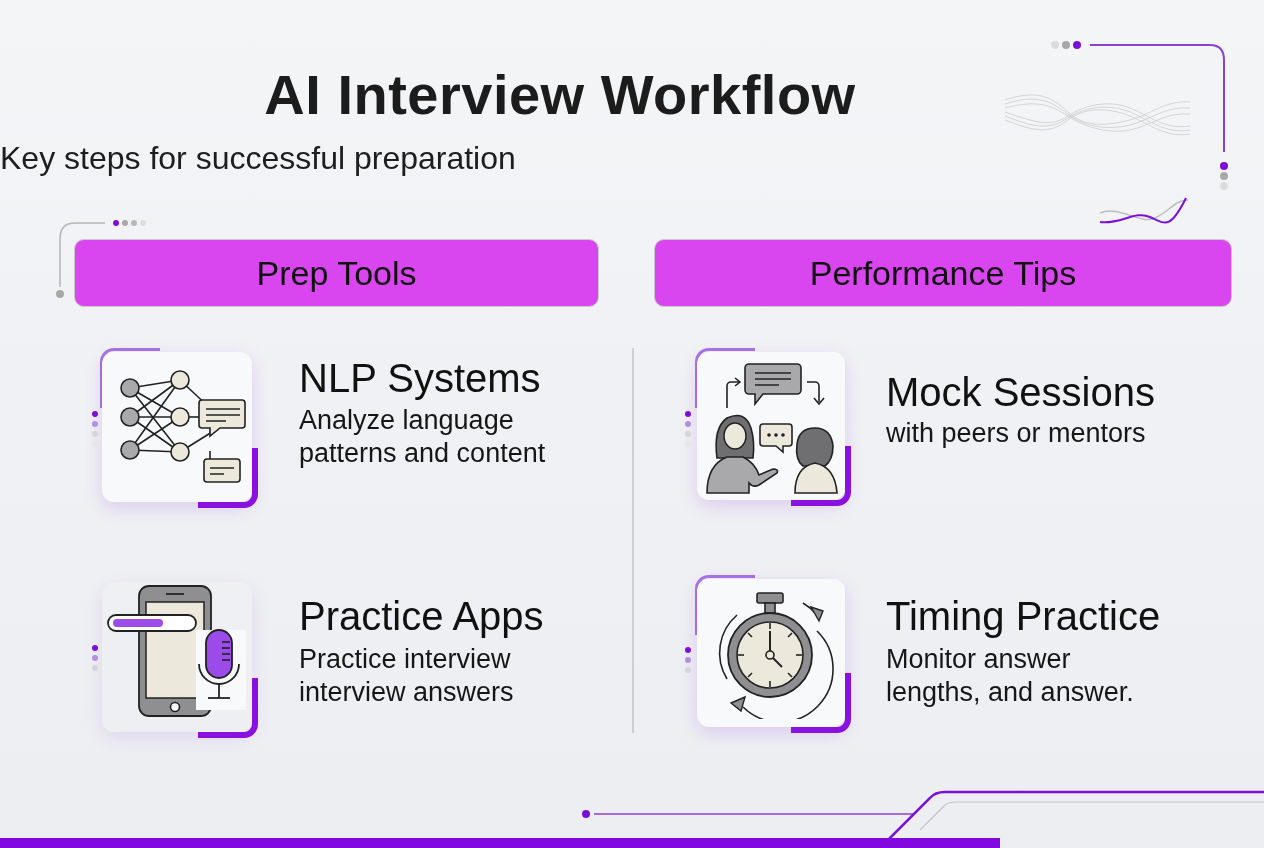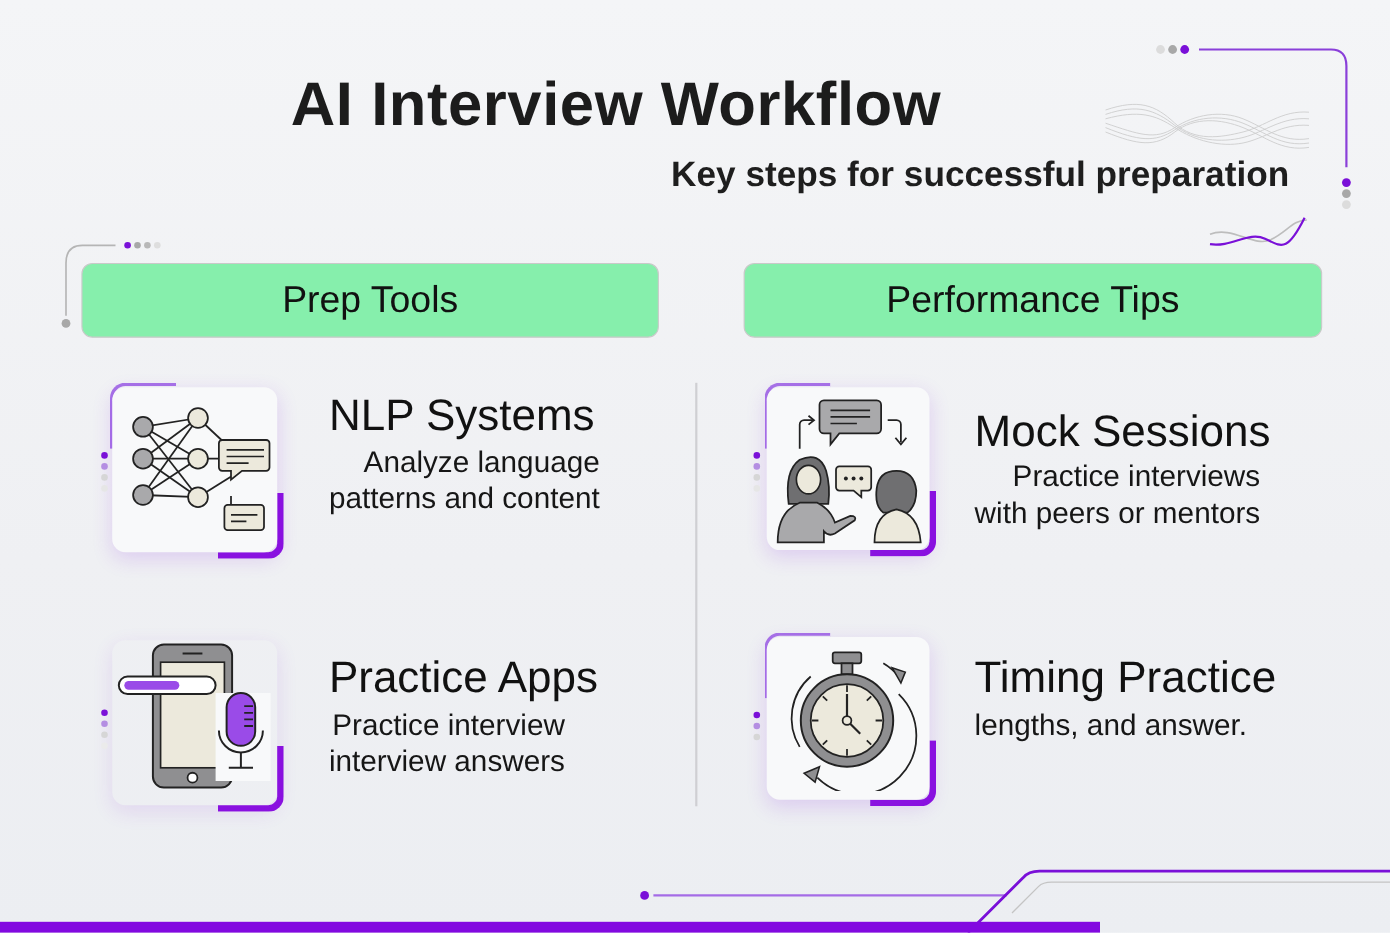--- a/index.html
+++ b/index.html
@@ -9,42 +9,42 @@
     font-family: "Liberation Sans", "DejaVu Sans", sans-serif;
     color: #151515;
     position: relative;
   }
   .abs { position: absolute; }
   .title {
     left: 0; width: 1120px; top: 62px; text-align: center;
     font-size: 56px; font-weight: 700; letter-spacing: 0.5px; color: #1c1c1c;
   }
   .subtitle {
-    left: 0; width: 1172px; top: 140px; text-align: right;
-    font-size: 32px; font-weight: 700; color: #1e1e1e;
+    left: 0; width: 1172px; top: 140px; text-align: left;
+    font-size: 32px; font-weight: 400; color: #1e1e1e;
   }
   .section-header {
-    height: 68px; background: #86efac; border: 1.5px solid #c9c9c9;
+    height: 68px; background: #d946ef; border: 1.5px solid #c9c9c9;
     border-radius: 10px; display: flex; align-items: center; justify-content: center;
     font-size: 34px; font-weight: 500; color: #111;
   }
   .card {
     width: 150px; height: 150px; background: #f8f9fa; border-radius: 12px;
     box-shadow: 0 6px 18px rgba(138, 43, 226, 0.18);
   }
   .card-accent-tl {
     width: 60px; height: 60px; border-top: 3px solid #9b5de5; border-left: 3px solid #9b5de5;
     border-top-left-radius: 14px; opacity: 0.85;
   }
   .card-accent-br {
     width: 60px; height: 60px; border-bottom: 6px solid #8a10e0; border-right: 6px solid #8a10e0;
     border-bottom-right-radius: 14px;
   }
   .item-title { font-size: 40px; font-weight: 500; color: #111; }
-  .item-desc { font-size: 27px; line-height: 33px; color: #161616; text-align: right; }
+  .item-desc { font-size: 27px; line-height: 33px; color: #161616; }
   .dot { width: 6px; height: 6px; border-radius: 50%; }
   .divider { left: 632px; top: 348px; width: 1.5px; height: 385px; background: #cfcfd3; }
   .bottom-bar { left: 0; top: 838px; width: 1000px; height: 10px; background: #8208e0; }
 </style>
 </head>
 <body>
 
 <svg class="abs" style="left:990px;top:30px" width="274" height="210" viewBox="0 0 274 210">
   <circle cx="65" cy="15" r="4" fill="#dcdcdc"></circle>
   <circle cx="76" cy="15" r="4" fill="#a8a8a8"></circle>
@@ -71,21 +71,21 @@
 <svg class="abs" style="left:50px;top:215px" width="100" height="90" viewBox="0 0 100 90">
   <path d="M55 8 H25 Q10 8 10 24 V72" stroke="#b5b5b5" stroke-width="1.5" fill="none"></path>
   <circle cx="10" cy="79" r="4" fill="#a8a8a8"></circle>
   <circle cx="66" cy="8" r="3" fill="#7a10d8"></circle>
   <circle cx="75" cy="8" r="3" fill="#a8a8a8"></circle>
   <circle cx="84" cy="8" r="3" fill="#b8b8b8"></circle>
   <circle cx="93" cy="8" r="3" fill="#dedede"></circle>
 </svg>
 
 <div class="abs section-header" style="left:74px;top:239px;width:525px">Prep Tools</div>
-<div class="abs section-header" style="left:676px;top:239px;width:526px">Performance Tips</div>
+<div class="abs section-header" style="left:654px;top:239px;width:578px">Performance Tips</div>
 
 <div class="abs divider"></div>
 
 <div class="abs" style="left:98px;top:348px">
   <div class="abs card-accent-tl" style="left:2px;top:0"></div>
   <div class="abs card-accent-br" style="left:100px;top:100px"></div>
   <div class="abs card" style="left:4px;top:4px"></div>
   <svg class="abs" style="left:14px;top:14px" width="140" height="130" viewBox="0 0 140 130">
     <g stroke="#222" stroke-width="1.6">
       <line x1="18" y1="26" x2="68" y2="18"></line>
@@ -182,21 +182,20 @@
     <path d="M104 108 q-8 -6 -6 -22 q2 -16 18 -16 q16 0 18 18 q0 14 -8 20 z" fill="#6f6f71" stroke="#222" stroke-width="1.6"></path>
     <path d="M96 135 q0 -26 20 -30 q20 4 22 30 z" fill="#ece9dc" stroke="#222" stroke-width="1.6"></path>
   </svg>
   <div class="abs dot" style="left:-8px;top:63px;background:#7a10d8"></div>
   <div class="abs dot" style="left:-8px;top:73px;background:#b48ee2"></div>
   <div class="abs dot" style="left:-8px;top:83px;background:#d6d6d6"></div>
   <div class="abs dot" style="left:-8px;top:93px;background:#e6e6e6"></div>
 </div>
 <div class="abs item-title" style="left:886px;top:370px">Mock Sessions</div>
 <div class="abs item-desc" style="left:886px;top:417px">
-  <div>Practice interviews</div>
   <div>with peers or mentors</div>
 </div>
 
 <div class="abs" style="left:693px;top:575px">
   <div class="abs card-accent-tl" style="left:2px;top:0"></div>
   <div class="abs card-accent-br" style="left:98px;top:98px"></div>
   <div class="abs card" style="left:4px;top:4px;width:148px;height:148px"></div>
   <svg class="abs" style="left:14px;top:14px" width="130" height="130" viewBox="0 0 130 130">
     <rect x="50" y="4" width="26" height="10" rx="2" fill="#8f8f91" stroke="#222" stroke-width="1.6"></rect>
     <rect x="58" y="14" width="10" height="10" fill="#8f8f91" stroke="#222" stroke-width="1.6"></rect>
@@ -220,20 +219,21 @@
     <path d="M104 18 l12 4 l-4 10 z" fill="#8f8f91" stroke="#222" stroke-width="1.4"></path>
     <path d="M110 42 A50 50 0 0 1 36 118" fill="none" stroke="#222" stroke-width="1.6"></path>
     <path d="M38 108 l-14 6 l10 8 z" fill="#8f8f91" stroke="#222" stroke-width="1.4"></path>
   </svg>
   <div class="abs dot" style="left:-8px;top:72px;background:#7a10d8"></div>
   <div class="abs dot" style="left:-8px;top:82px;background:#b48ee2"></div>
   <div class="abs dot" style="left:-8px;top:92px;background:#d6d6d6"></div>
 </div>
 <div class="abs item-title" style="left:886px;top:594px">Timing Practice</div>
 <div class="abs item-desc" style="left:886px;top:643px">
+  <div>Monitor answer</div>
   <div>lengths, and answer.</div>
 </div>
 
 <svg class="abs" style="left:560px;top:780px" width="704" height="68" viewBox="0 0 704 68">
   <circle cx="26" cy="34" r="4" fill="#7a10d8"></circle>
   <line x1="34" y1="34" x2="355" y2="34" stroke="#a46be6" stroke-width="2"></line>
   <path d="M320 68 L370 18 Q375 12 385 12 H704" stroke="#7a10d8" stroke-width="2.5" fill="none"></path>
   <path d="M360 50 L384 26 Q388 22 396 22 H704" stroke="#c4c4c4" stroke-width="1.2" fill="none"></path>
 </svg>
 <div class="abs bottom-bar"></div>

